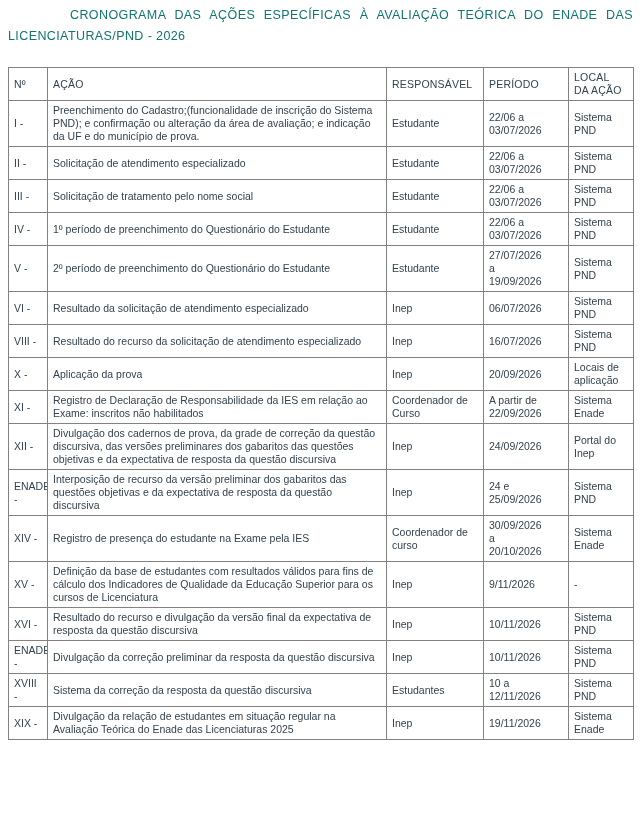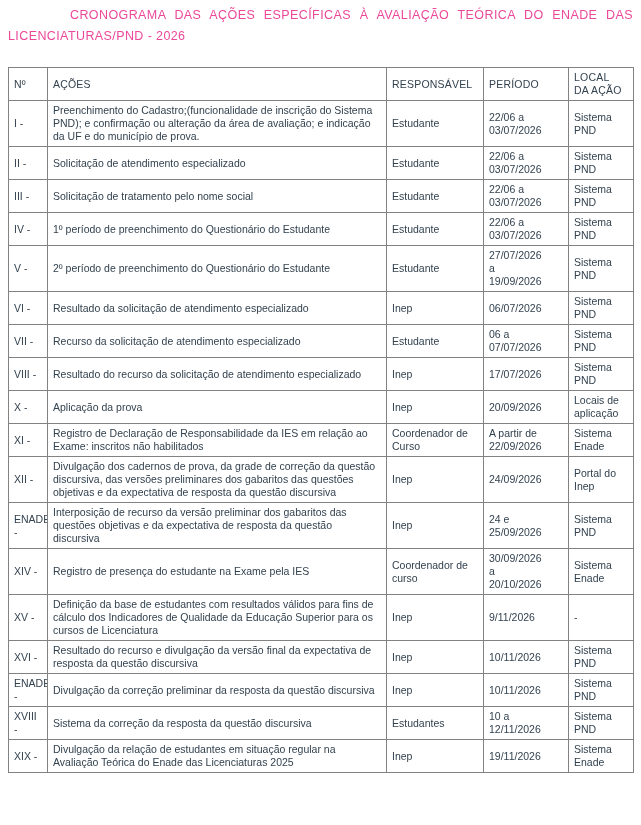--- a/index.html
+++ b/index.html
@@ -18,21 +18,21 @@
     padding: 5px 8px 0 8px;
     box-sizing: border-box;
   }
   .title {
     margin: 0 0 12px 0;
     font-size: 12.5px;
     line-height: 21px;
     letter-spacing: 0.4px;
     text-align: justify;
     text-indent: 62px;
-    color: #ec4899;
+    color: #0f766e;
   }
   table.cronograma {
     width: 625px;
     border-collapse: collapse;
     table-layout: fixed;
     margin-top: 20px;
   }
   .cronograma th,
   .cronograma td {
     border: 1px solid #828282;
@@ -65,21 +65,21 @@
     <colgroup>
       <col class="c-num">
       <col class="c-acao">
       <col class="c-resp">
       <col class="c-per">
       <col class="c-local">
     </colgroup>
     <thead>
       <tr>
         <th>Nº</th>
-        <th>AÇÕES</th>
+        <th>AÇÃO</th>
         <th>RESPONSÁVEL</th>
         <th>PERÍODO</th>
         <th>LOCAL
 DA AÇÃO</th>
       </tr>
     </thead>
     <tbody>
       <tr>
         <td>I -</td>
         <td>Preenchimento do Cadastro;(funcionalidade de inscrição do Sistema PND); e confirmação ou alteração da área de avaliação; e indicação da UF e do município de prova.</td>
@@ -118,31 +118,24 @@
         <td>Sistema PND</td>
       </tr>
         <tr>
         <td>VI -</td>
         <td>Resultado da solicitação de atendimento especializado</td>
         <td>Inep</td>
         <td>06/07/2026</td>
         <td>Sistema PND</td>
       </tr>
         <tr>
-        <td>VII -</td>
-        <td>Recurso da solicitação de atendimento especializado</td>
-        <td>Estudante</td>
-        <td>06 a 07/07/2026</td>
-        <td>Sistema PND</td>
-      </tr>
-        <tr>
         <td>VIII -</td>
         <td>Resultado do recurso da solicitação de atendimento especializado</td>
         <td>Inep</td>
-        <td>17/07/2026</td>
+        <td>16/07/2026</td>
         <td>Sistema PND</td>
       </tr>
         <tr>
         <td>X -</td>
         <td>Aplicação da prova</td>
         <td>Inep</td>
         <td>20/09/2026</td>
         <td>Locais de aplicação</td>
       </tr>
         <tr>

